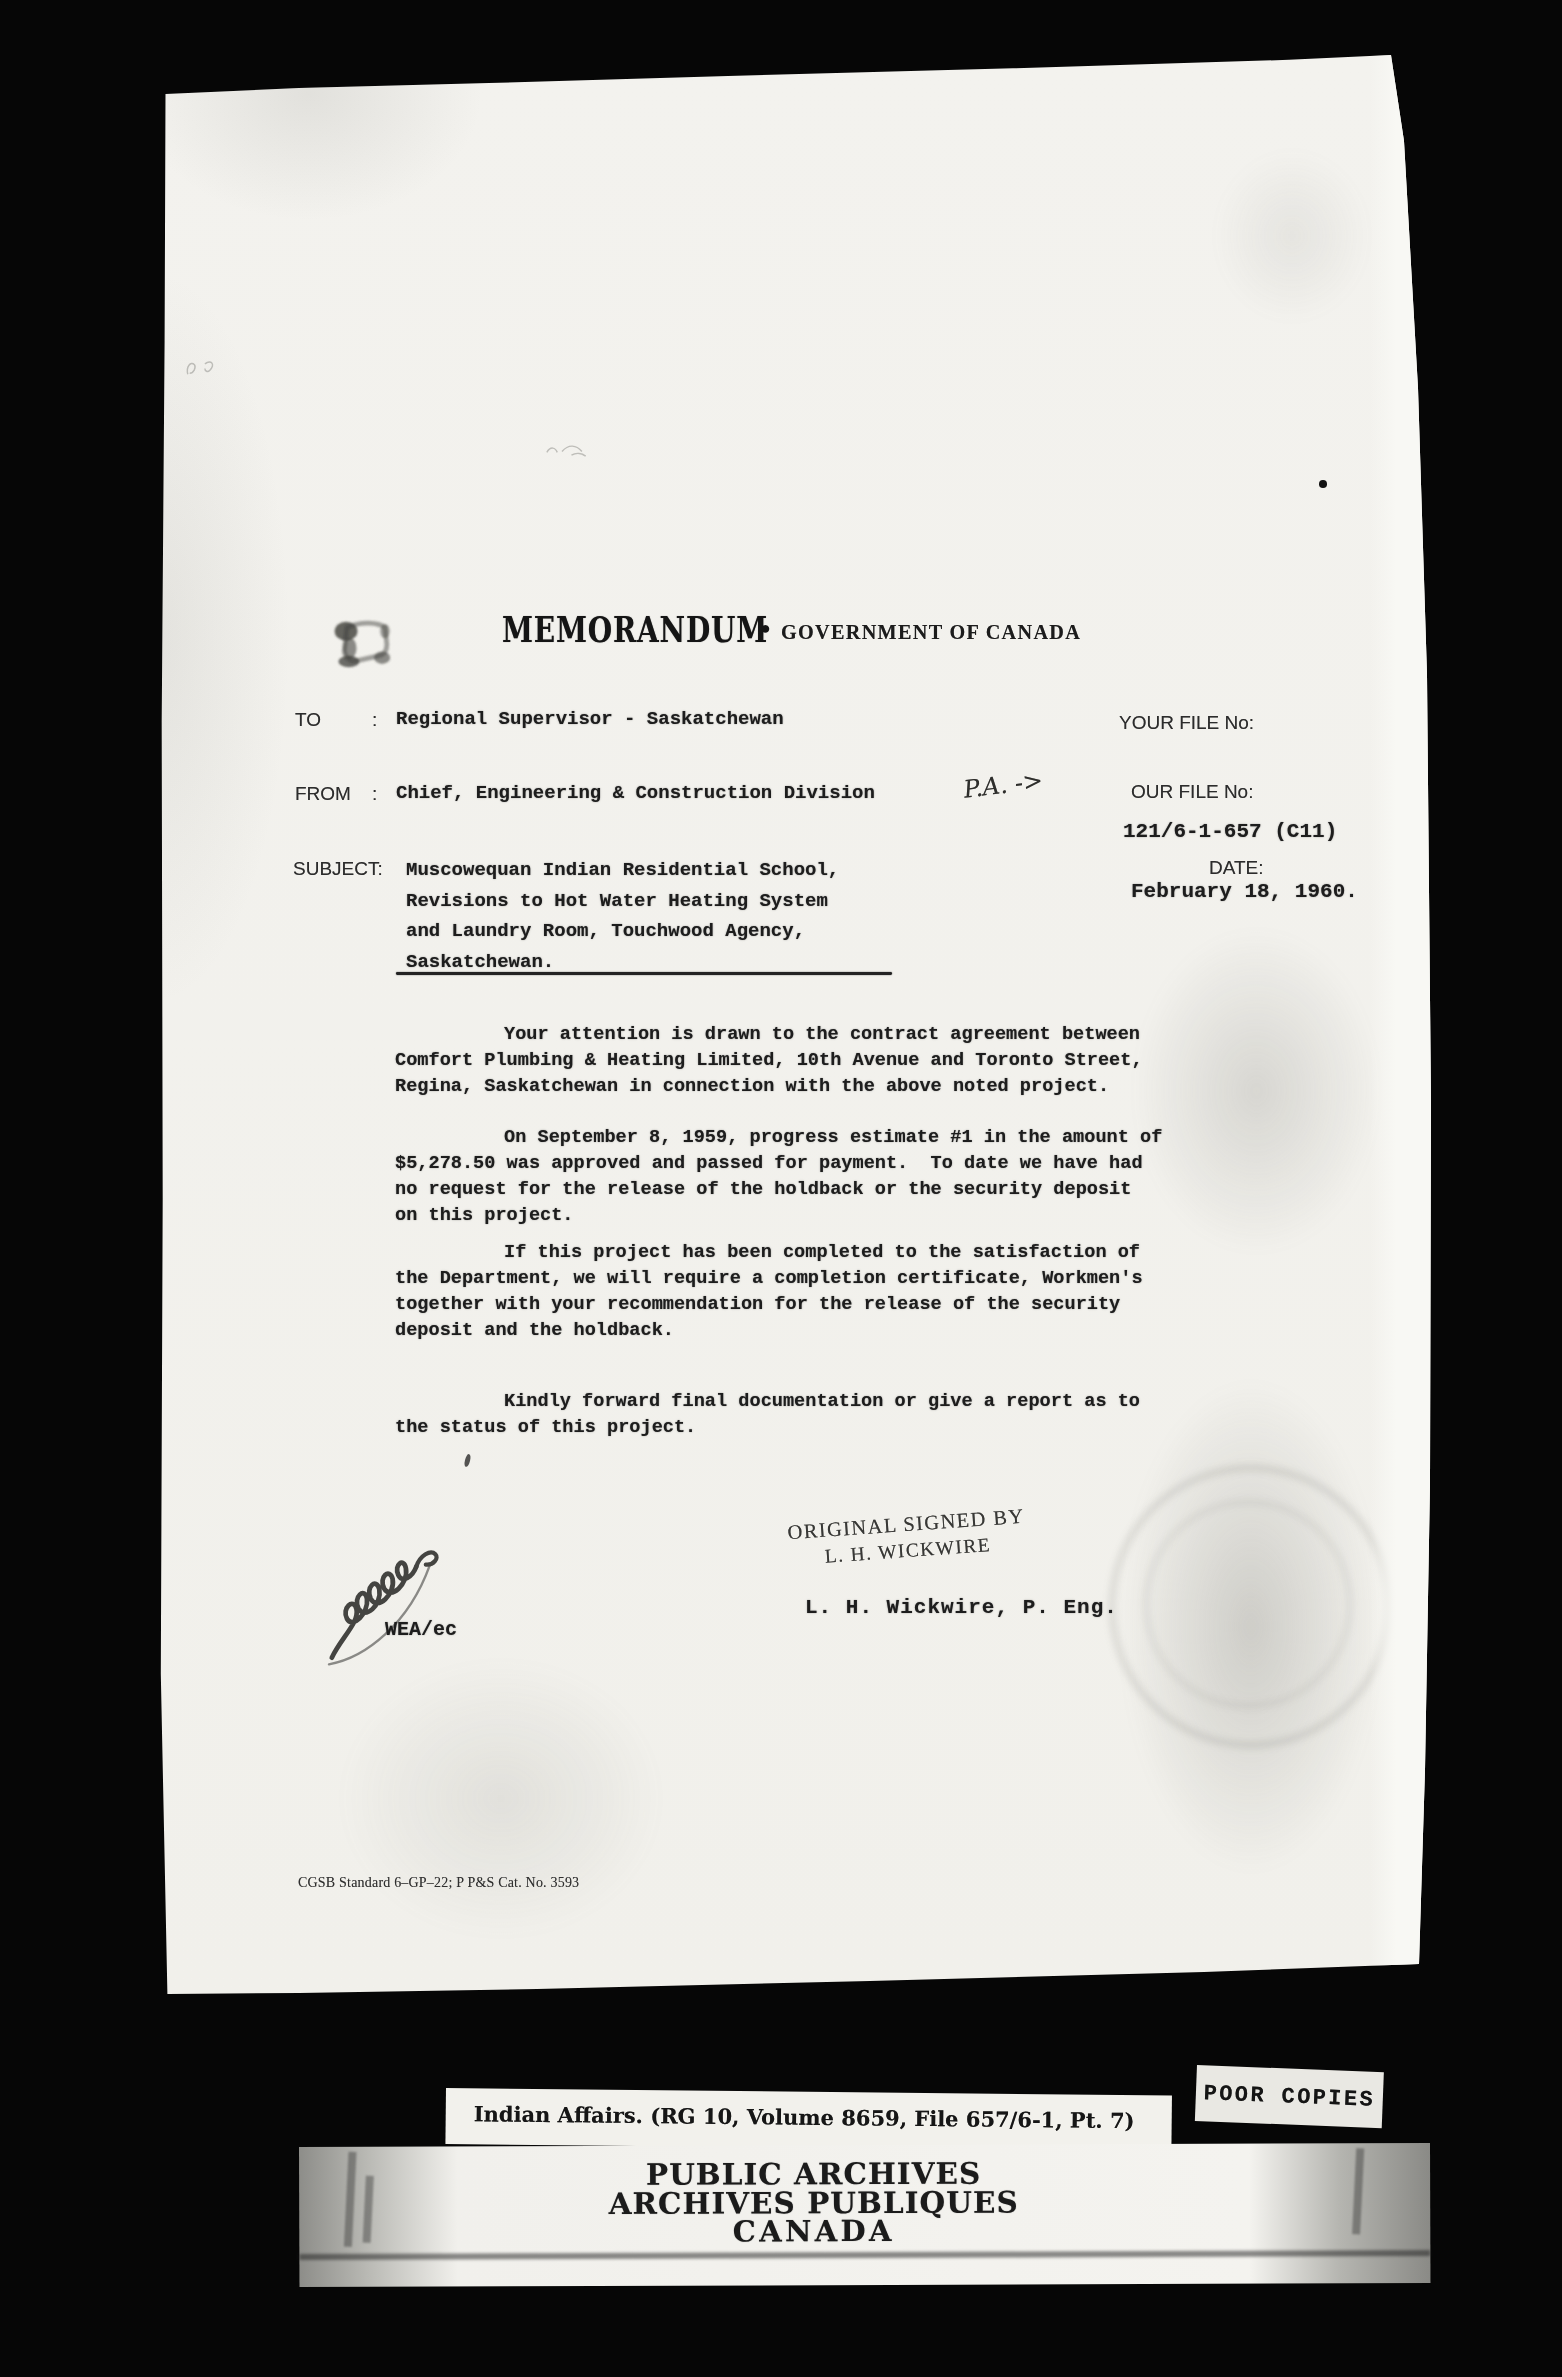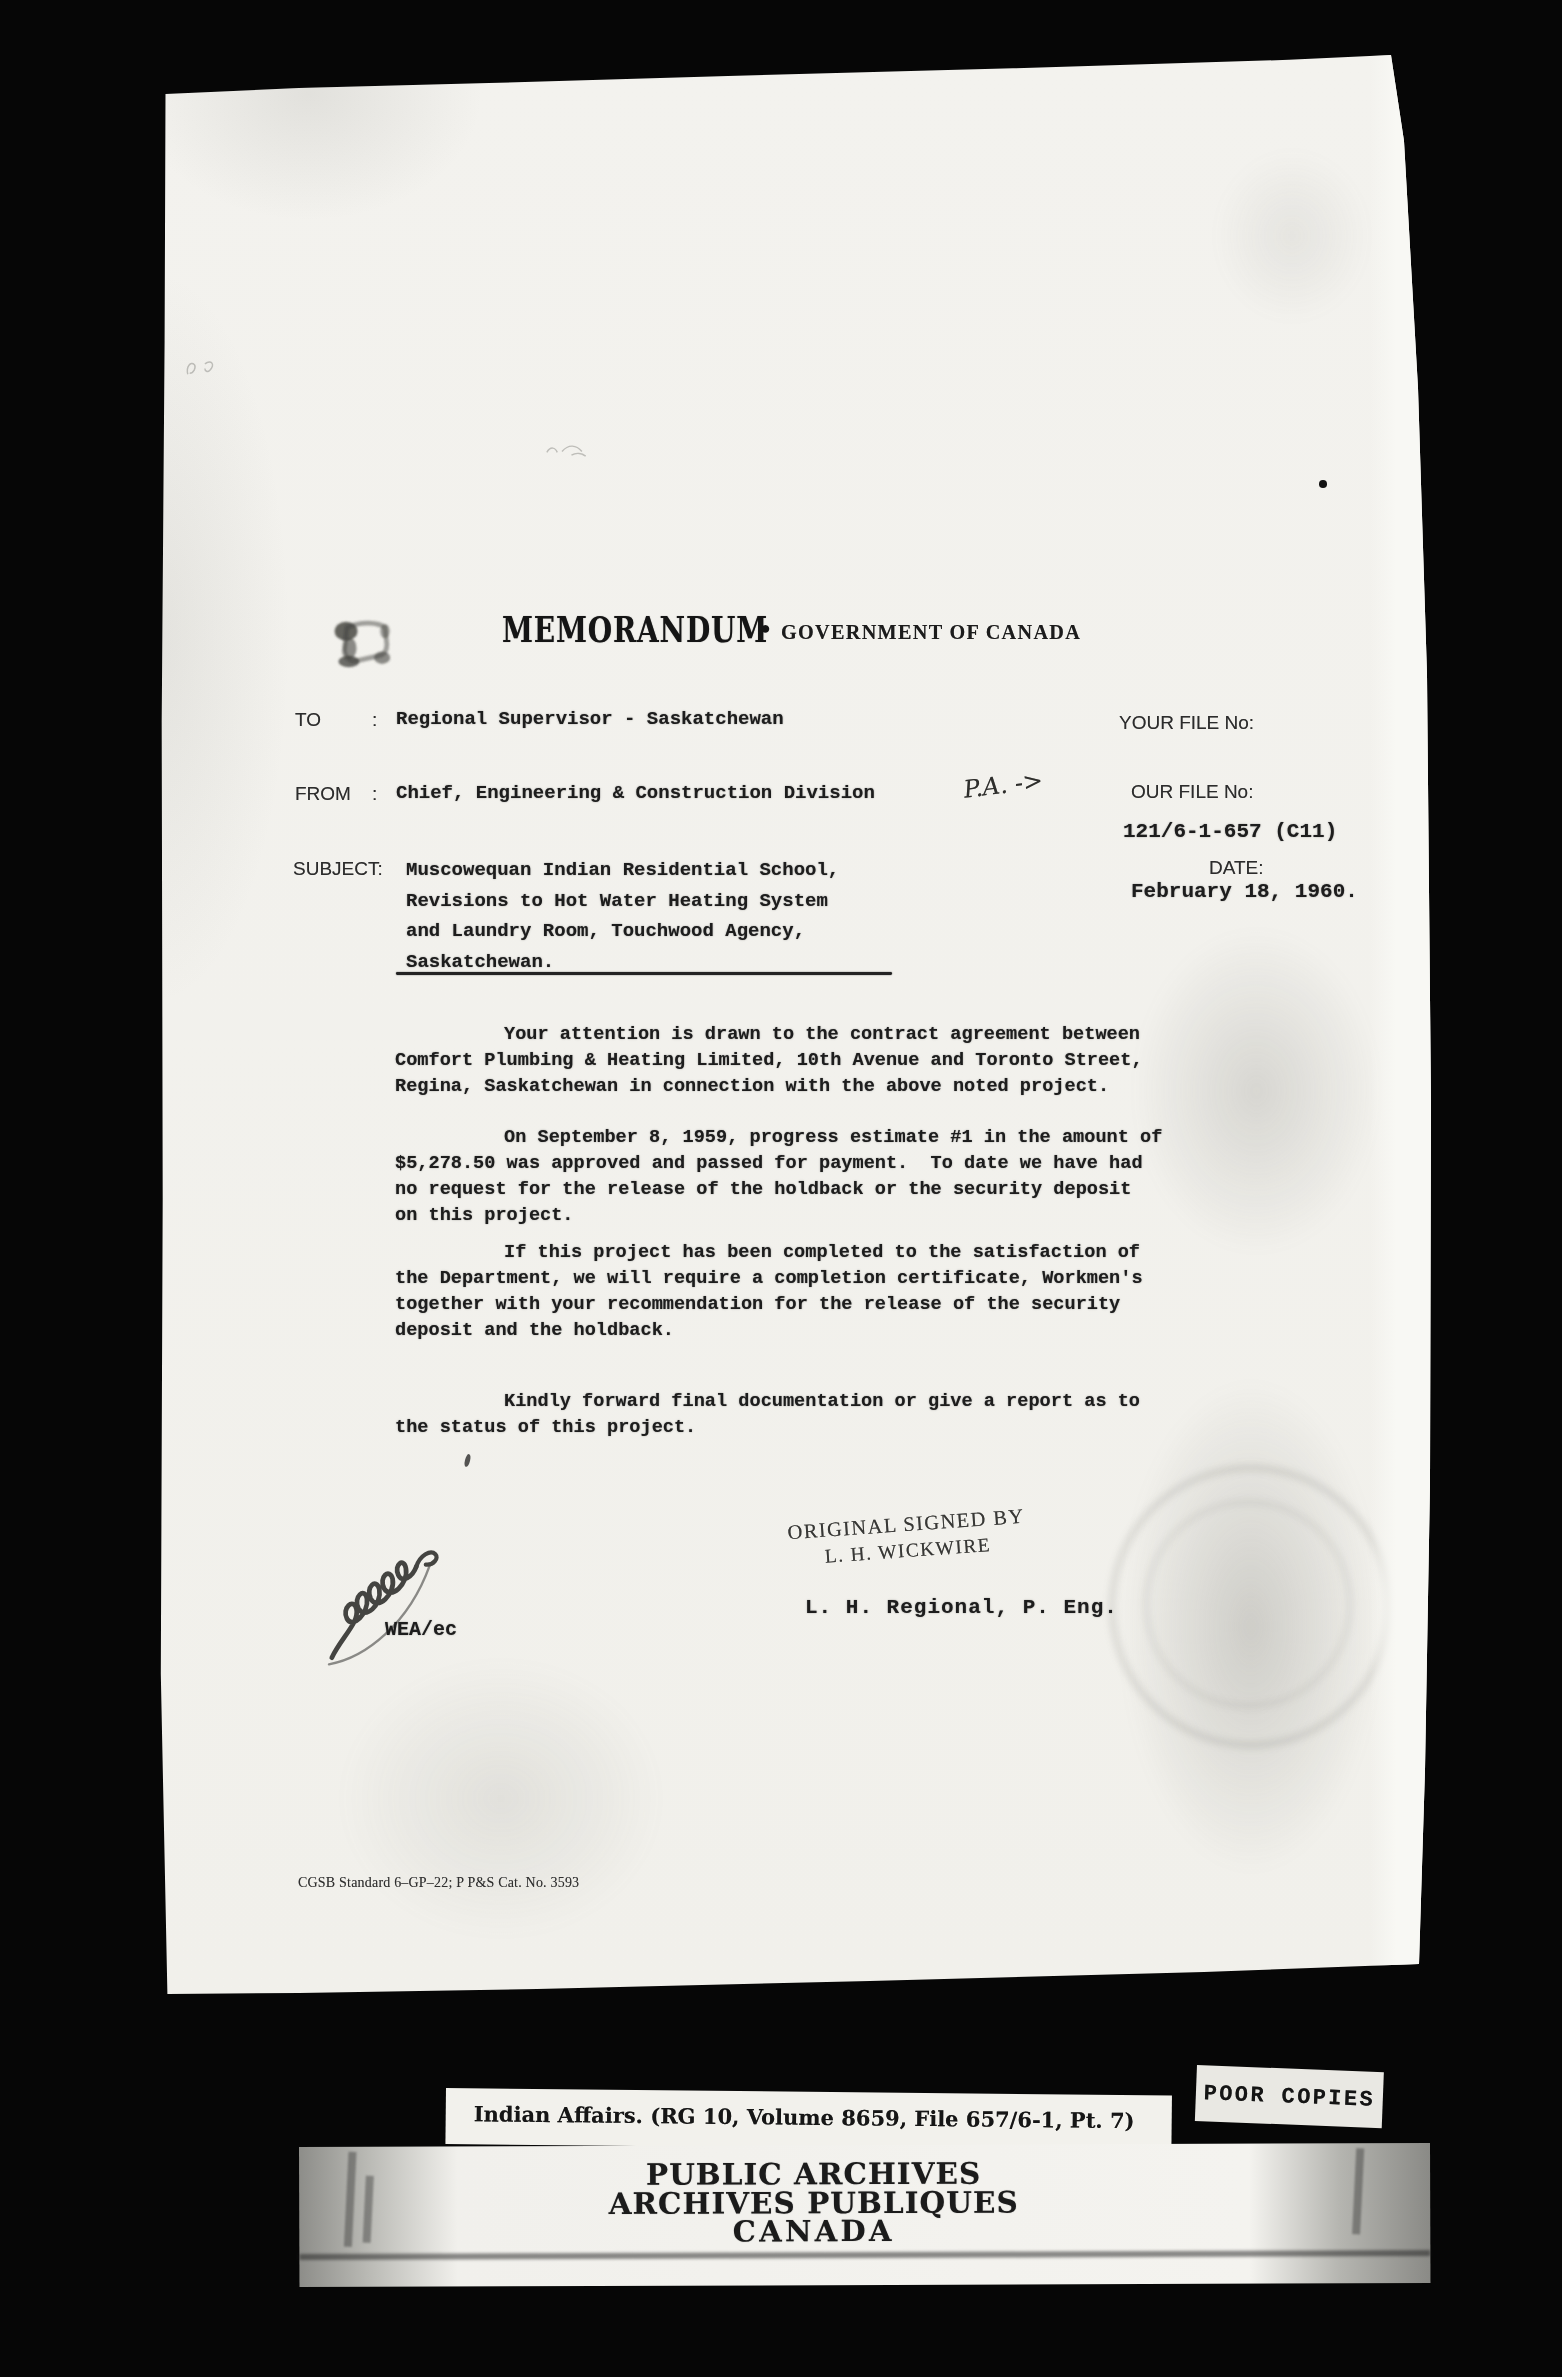--- a/index.html
+++ b/index.html
@@ -175,21 +175,21 @@
       <div class="typed bline">the status of this project.</div>
     </div>
 
     <div id="ink-mark" class="abs"></div>
     <div id="black-dot" class="abs"></div>
 
     <div id="stamp-block" class="abs">
       <div id="stamp-line1">ORIGINAL SIGNED BY</div>
       <div id="stamp-line2">L. H. WICKWIRE</div>
     </div>
-    <div class="abs typed" style="left:761px;top:1596px;font-size:21px;letter-spacing:1px">L. H. Regional, P. Eng.</div>
+    <div class="abs typed" style="left:761px;top:1596px;font-size:21px;letter-spacing:1px">L. H. Wickwire, P. Eng.</div>
 
     <svg class="abs" style="left:279px;top:1538px" width="162" height="133" viewBox="0 0 340 280">
       <g fill="none" stroke="#262624" stroke-linecap="round" opacity="0.85">
         <path stroke-width="10" d="M18 252 C38 210 76 178 70 150 C64 124 38 148 50 170 C62 192 96 158 92 128 C88 102 62 124 74 148 C88 174 124 140 118 108 C112 82 88 104 100 128 C114 154 152 118 146 86 C140 62 116 82 128 106 C142 132 180 96 174 64 C170 40 148 56 158 78 C166 96 188 82 196 60"></path>
         <path stroke-width="5" opacity="0.6" d="M12 266 C90 252 180 180 224 58"></path>
         <path stroke-width="9" d="M196 60 C204 36 226 24 236 34 C244 42 232 58 216 56"></path>
       </g>
     </svg>
     <div class="abs typed" style="left:341px;top:1618px;font-size:20px">WEA/ec</div>
 

